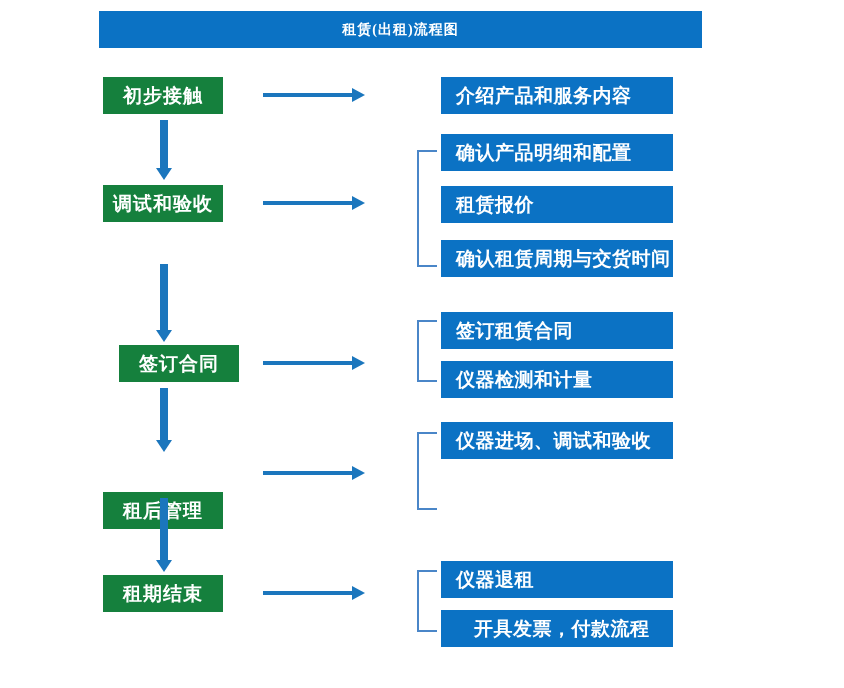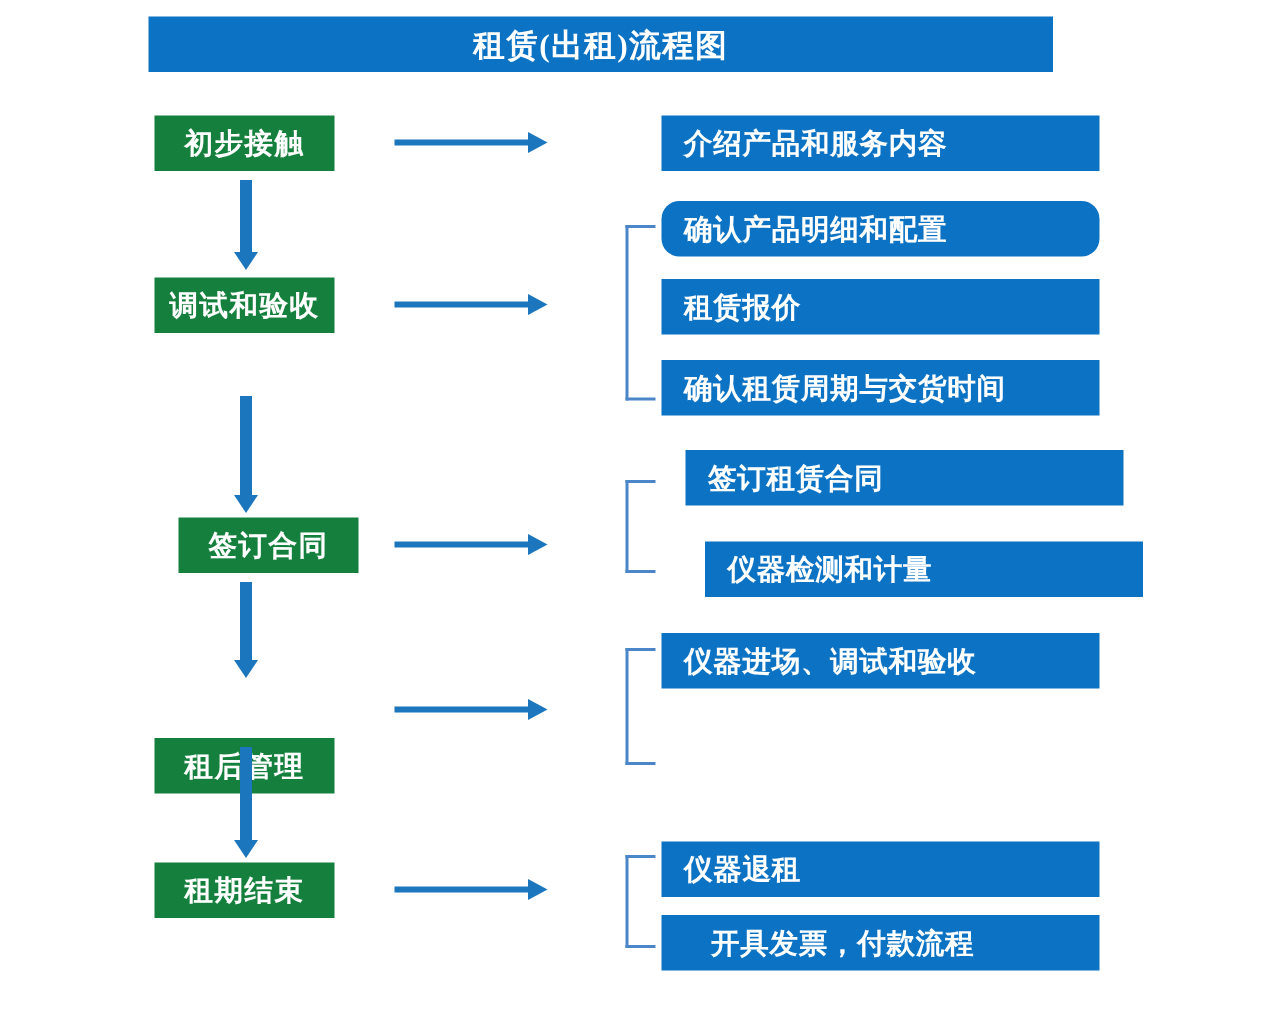--- a/index.html
+++ b/index.html
@@ -23,21 +23,21 @@
     position: absolute;
     left: 99px;
     top: 11px;
     width: 603px;
     height: 37px;
     background: #0b72c4;
     color: #ffffff;
     display: flex;
     align-items: center;
     justify-content: center;
-    font-size: 21px;
+    font-size: 14px;
     font-weight: bold;
     letter-spacing: 1px;
     box-sizing: border-box;
   }
   
   .stage-box {
     position: absolute;
     left: 103px;
     width: 120px;
     height: 37px;
@@ -48,21 +48,21 @@
     justify-content: center;
     font-size: 19px;
     font-weight: bold;
     letter-spacing: 1px;
     box-sizing: border-box;
   }
   
   .detail-box {
     position: absolute;
     left: 441px;
-    width: 292px;
+    width: 232px;
     height: 37px;
     background: #0b72c4;
     color: #ffffff;
     display: flex;
     align-items: center;
     font-size: 19px;
     font-weight: bold;
     letter-spacing: 0.5px;
     padding-left: 15px;
     box-sizing: border-box;
@@ -190,29 +190,29 @@
   <div class="bracket" style="top:150px; height:117px;"></div>
 
   <div class="bracket" style="top:320px; height:62px;"></div>
 
   <div class="bracket" style="top:432px; height:78px;"></div>
 
   <div class="bracket" style="top:570px; height:62px;"></div>
 
   <div class="detail-box" style="top:77px;">介绍产品和服务内容</div>
 
-  <div class="detail-box" style="top:134px;border-radius:12px;">确认产品明细和配置</div>
+  <div class="detail-box" style="top:134px;">确认产品明细和配置</div>
 
   <div class="detail-box" style="top:186px;">租赁报价</div>
 
   <div class="detail-box" style="top:240px;text-align:center;">确认租赁周期与交货时间</div>
 
-  <div class="detail-box" style="top:300px;margin-left:16px;">签订租赁合同</div>
-
-  <div class="detail-box" style="top:361px;margin-left:29px;">仪器检测和计量</div>
+  <div class="detail-box" style="top:312px;">签订租赁合同</div>
+
+  <div class="detail-box" style="top:361px;">仪器检测和计量</div>
 
   <div class="detail-box" style="top:422px;">仪器进场、调试和验收</div>
 
 
   <div class="detail-box" style="top:561px;">仪器退租</div>
 
   <div class="detail-box" style="top:610px;padding-left:33px;">开具发票，付款流程</div>
 
 </div>
 

